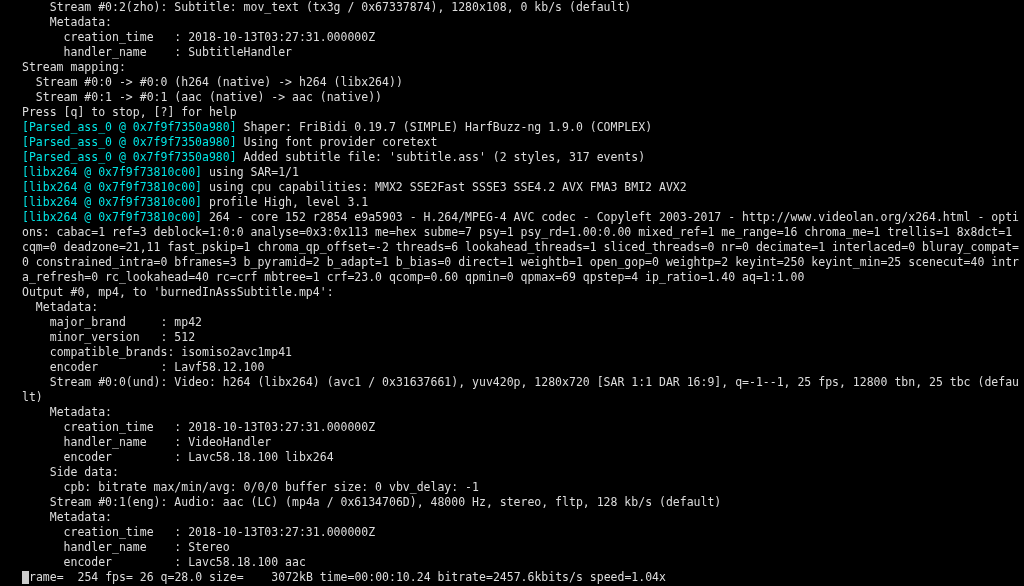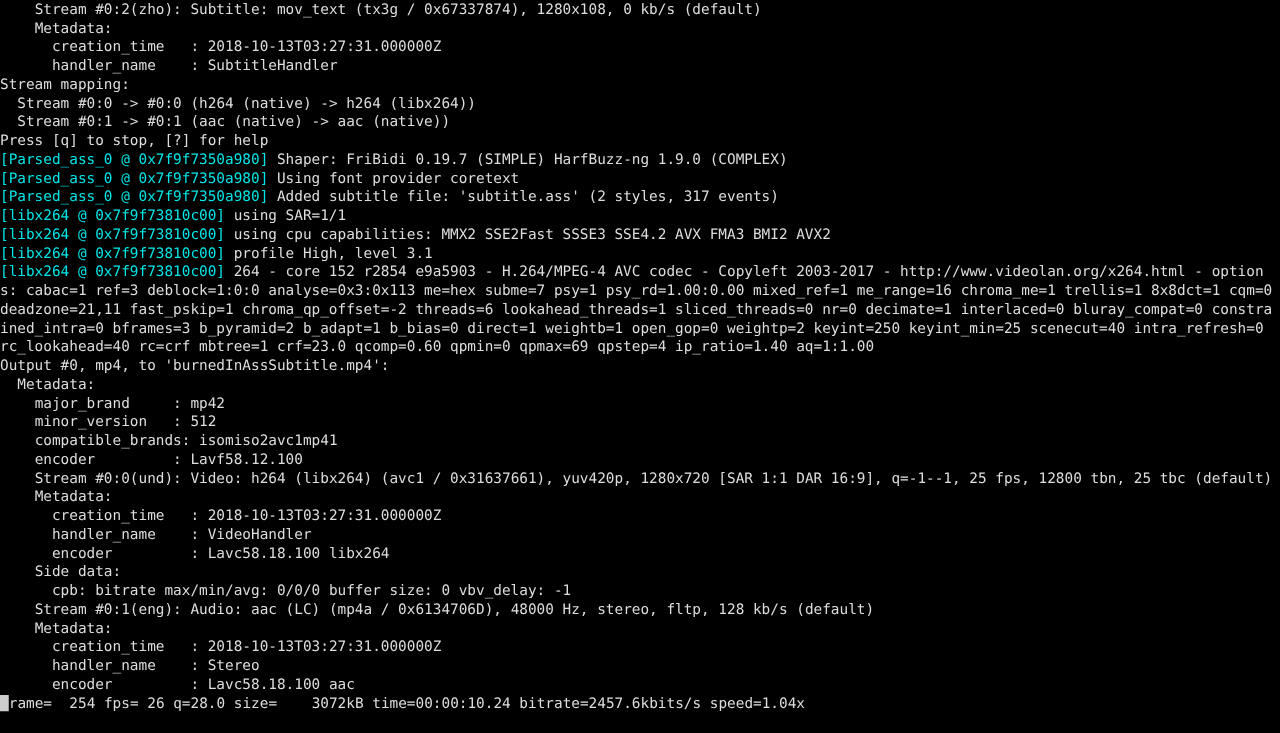--- a/index.html
+++ b/index.html
@@ -17,20 +17,21 @@
     line-height: 15px;
     color: #cccccc;
     padding: 0;
   }
   .terminal {
     white-space: pre-wrap;
     word-break: break-all;
   }
   .line {
     display: block;
+    padding-left: 22px;
   }
   .cyan {
     color: #00e5e5;
     margin-top: 48px;
   }
   .white {
     color: #dddddd;
   }
   .cursor {
     display: inline-block;

